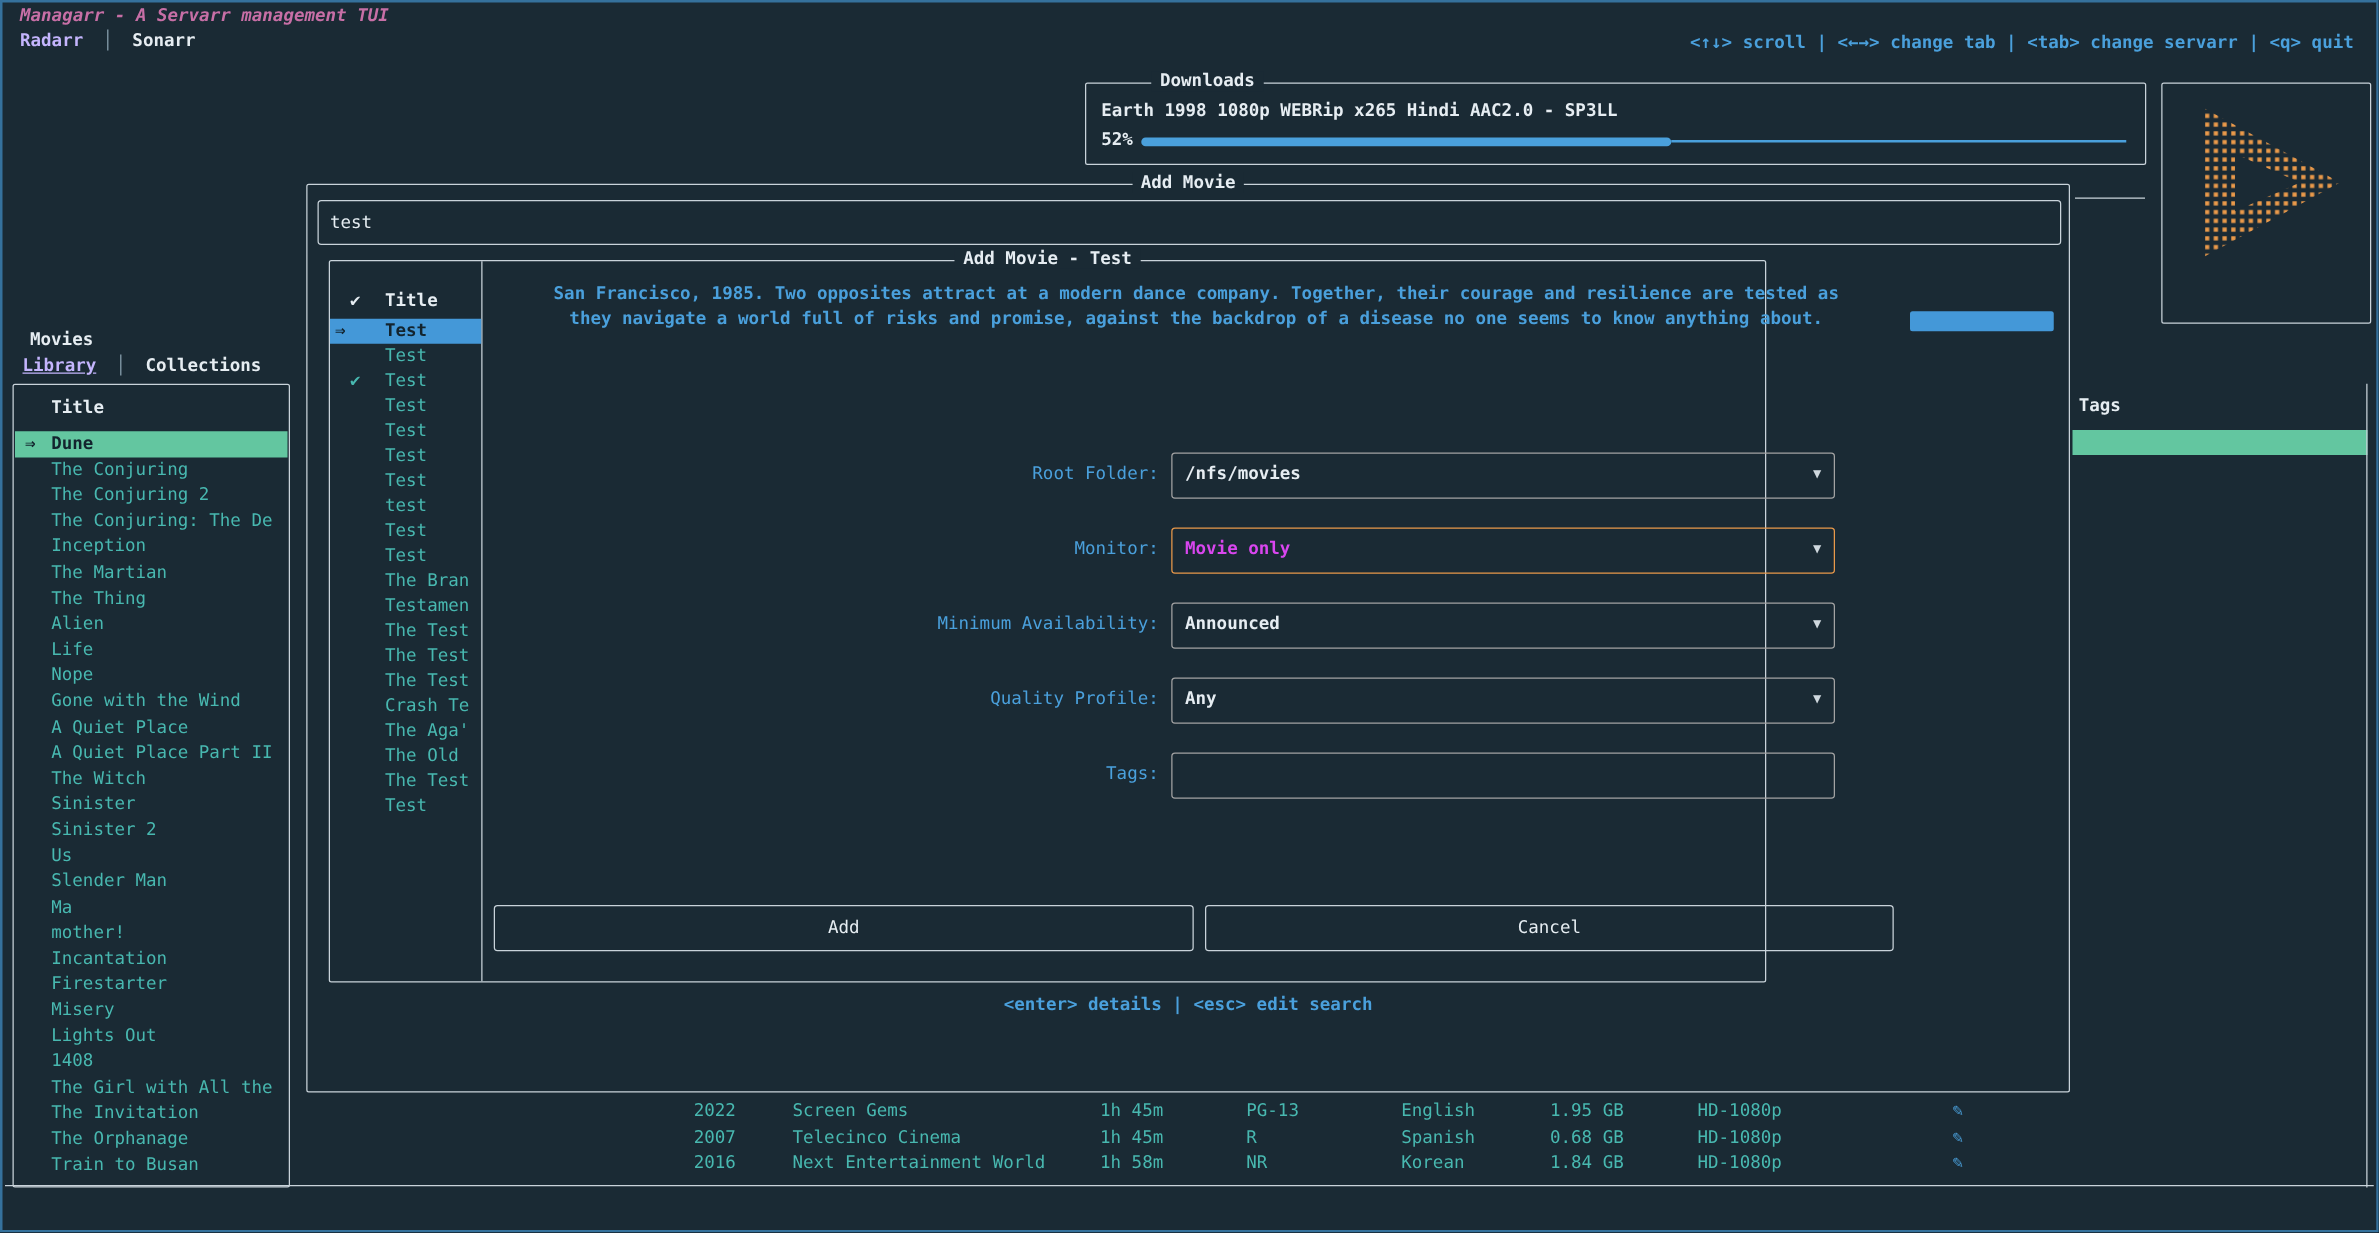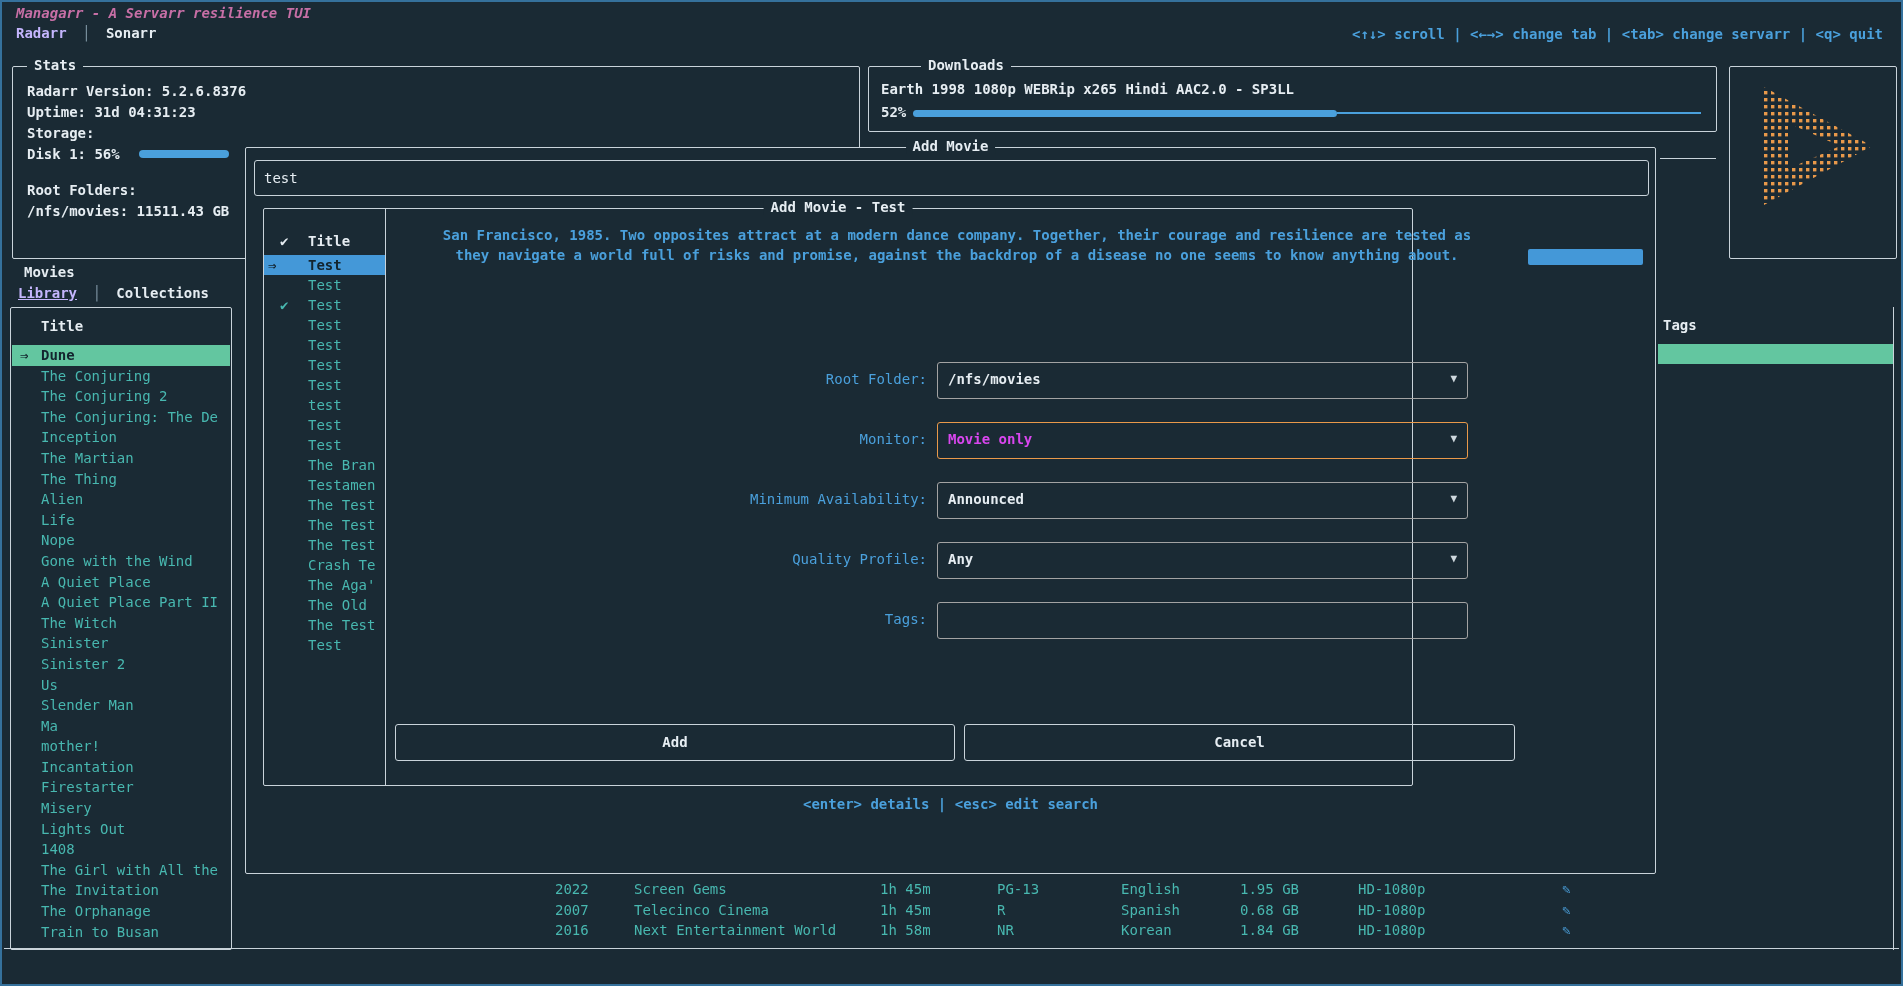--- a/index.html
+++ b/index.html
@@ -35,54 +35,44 @@
   .rrow .arr{position:absolute;left:4px}
   
   .form{position:absolute;left:0;top:153px;width:100%}
   .frow{position:relative;height:60px}
   .flabel{position:absolute;left:280px;width:383px;text-align:right;top:9px;color:#4aa0dc}
   .fbox{position:absolute;left:673px;top:0;width:531px;height:37px;border:1px solid #a3a3a3;border-radius:3px}
   .fval{position:absolute;left:10px;top:8px;font-weight:bold;white-space:nowrap}
   .farr{position:absolute;right:10px;top:9px;font-size:11px;color:#cfd8de}
   .frow.hl .fbox{border-color:#e9994a}
   .frow.hl .fval{color:#d946ef}
-  .btn{position:absolute;top:515px;height:37px;border:1px solid #c9d3da;border-radius:3px;text-align:center;line-height:35px;font-weight:bold}
+  .btn{position:absolute;top:515px;height:37px;border:1px solid #c9d3da;border-radius:3px;text-align:center;line-height:35px;font-weight:normal}
   
   .btrows{position:absolute;left:0;top:877px;width:1903px}
   .btrow{position:relative;height:20.5px;line-height:20.5px}
   .btrow span{position:absolute;color:#48b8b0;white-space:nowrap}
   .btrow .pic{color:#4aa0dc}
   input.search{position:absolute;left:8px;top:12px;width:1395px;height:36px;background:transparent;
        border:1px solid #c9d3da;border-radius:3px;color:#e6edf2;font:inherit;padding-left:9px;outline:none}
   .hline{position:absolute;height:0;border-top:1px solid #c9d3da}
   .vline{position:absolute;width:0;border-left:1px solid #c9d3da}
 </style>
 </head>
 <body>
 
 <div class="app">
 
-  <div class="abs pink b it" style="left:14px;top:3px">Managarr - A Servarr resilience TUI</div>
+  <div class="abs pink b it" style="left:14px;top:3px">Managarr - A Servarr management TUI</div>
   <div class="abs" style="left:14px;top:23px">
     <span class="orange b">Radarr</span>
     <span class="sep" style="padding:0 7px">│</span>
     <span class="b">Sonarr</span>
   </div>
   <div class="abs blue b" style="right:18px;top:24px">&lt;↑↓&gt; scroll | &lt;←→&gt; change tab | &lt;tab&gt; change servarr | &lt;q&gt; quit</div>
 
-  <div class="panel" style="left:10px;top:64px;width:848px;height:193px">
-    <span class="ptitle" style="left:14px">Stats</span>
-    <div class="abs b" style="left:14px;top:16px">Radarr Version: 5.2.6.8376</div>
-    <div class="abs b" style="left:14px;top:37px">Uptime: 31d 04:31:23</div>
-    <div class="abs b" style="left:14px;top:58px">Storage:</div>
-    <div class="abs b" style="left:14px;top:79px">Disk 1: 56%</div>
-    <div class="bar" style="left:126px;top:83px;width:90px;height:8px"></div>
-    <div class="abs b" style="left:14px;top:115px">Root Folders:</div>
-    <div class="abs b" style="left:14px;top:136px">/nfs/movies: 11511.43 GB</div>
-  </div>
 
   <div class="panel" style="left:866px;top:64px;width:849px;height:66px">
     <span class="ptitle" style="left:52px">Downloads</span>
     <div class="abs b" style="left:12px;top:14px">Earth 1998 1080p WEBRip x265 Hindi AAC2.0 - SP3LL</div>
     <div class="abs b" style="left:12px;top:37px">52%</div>
     <div class="bar" style="left:44px;top:43px;width:424px;height:7px"></div>
     <div class="track" style="left:468px;top:45px;width:364px;height:2px"></div>
   </div>
 
   <div class="panel" style="left:1727px;top:64px;width:168px;height:193px">

